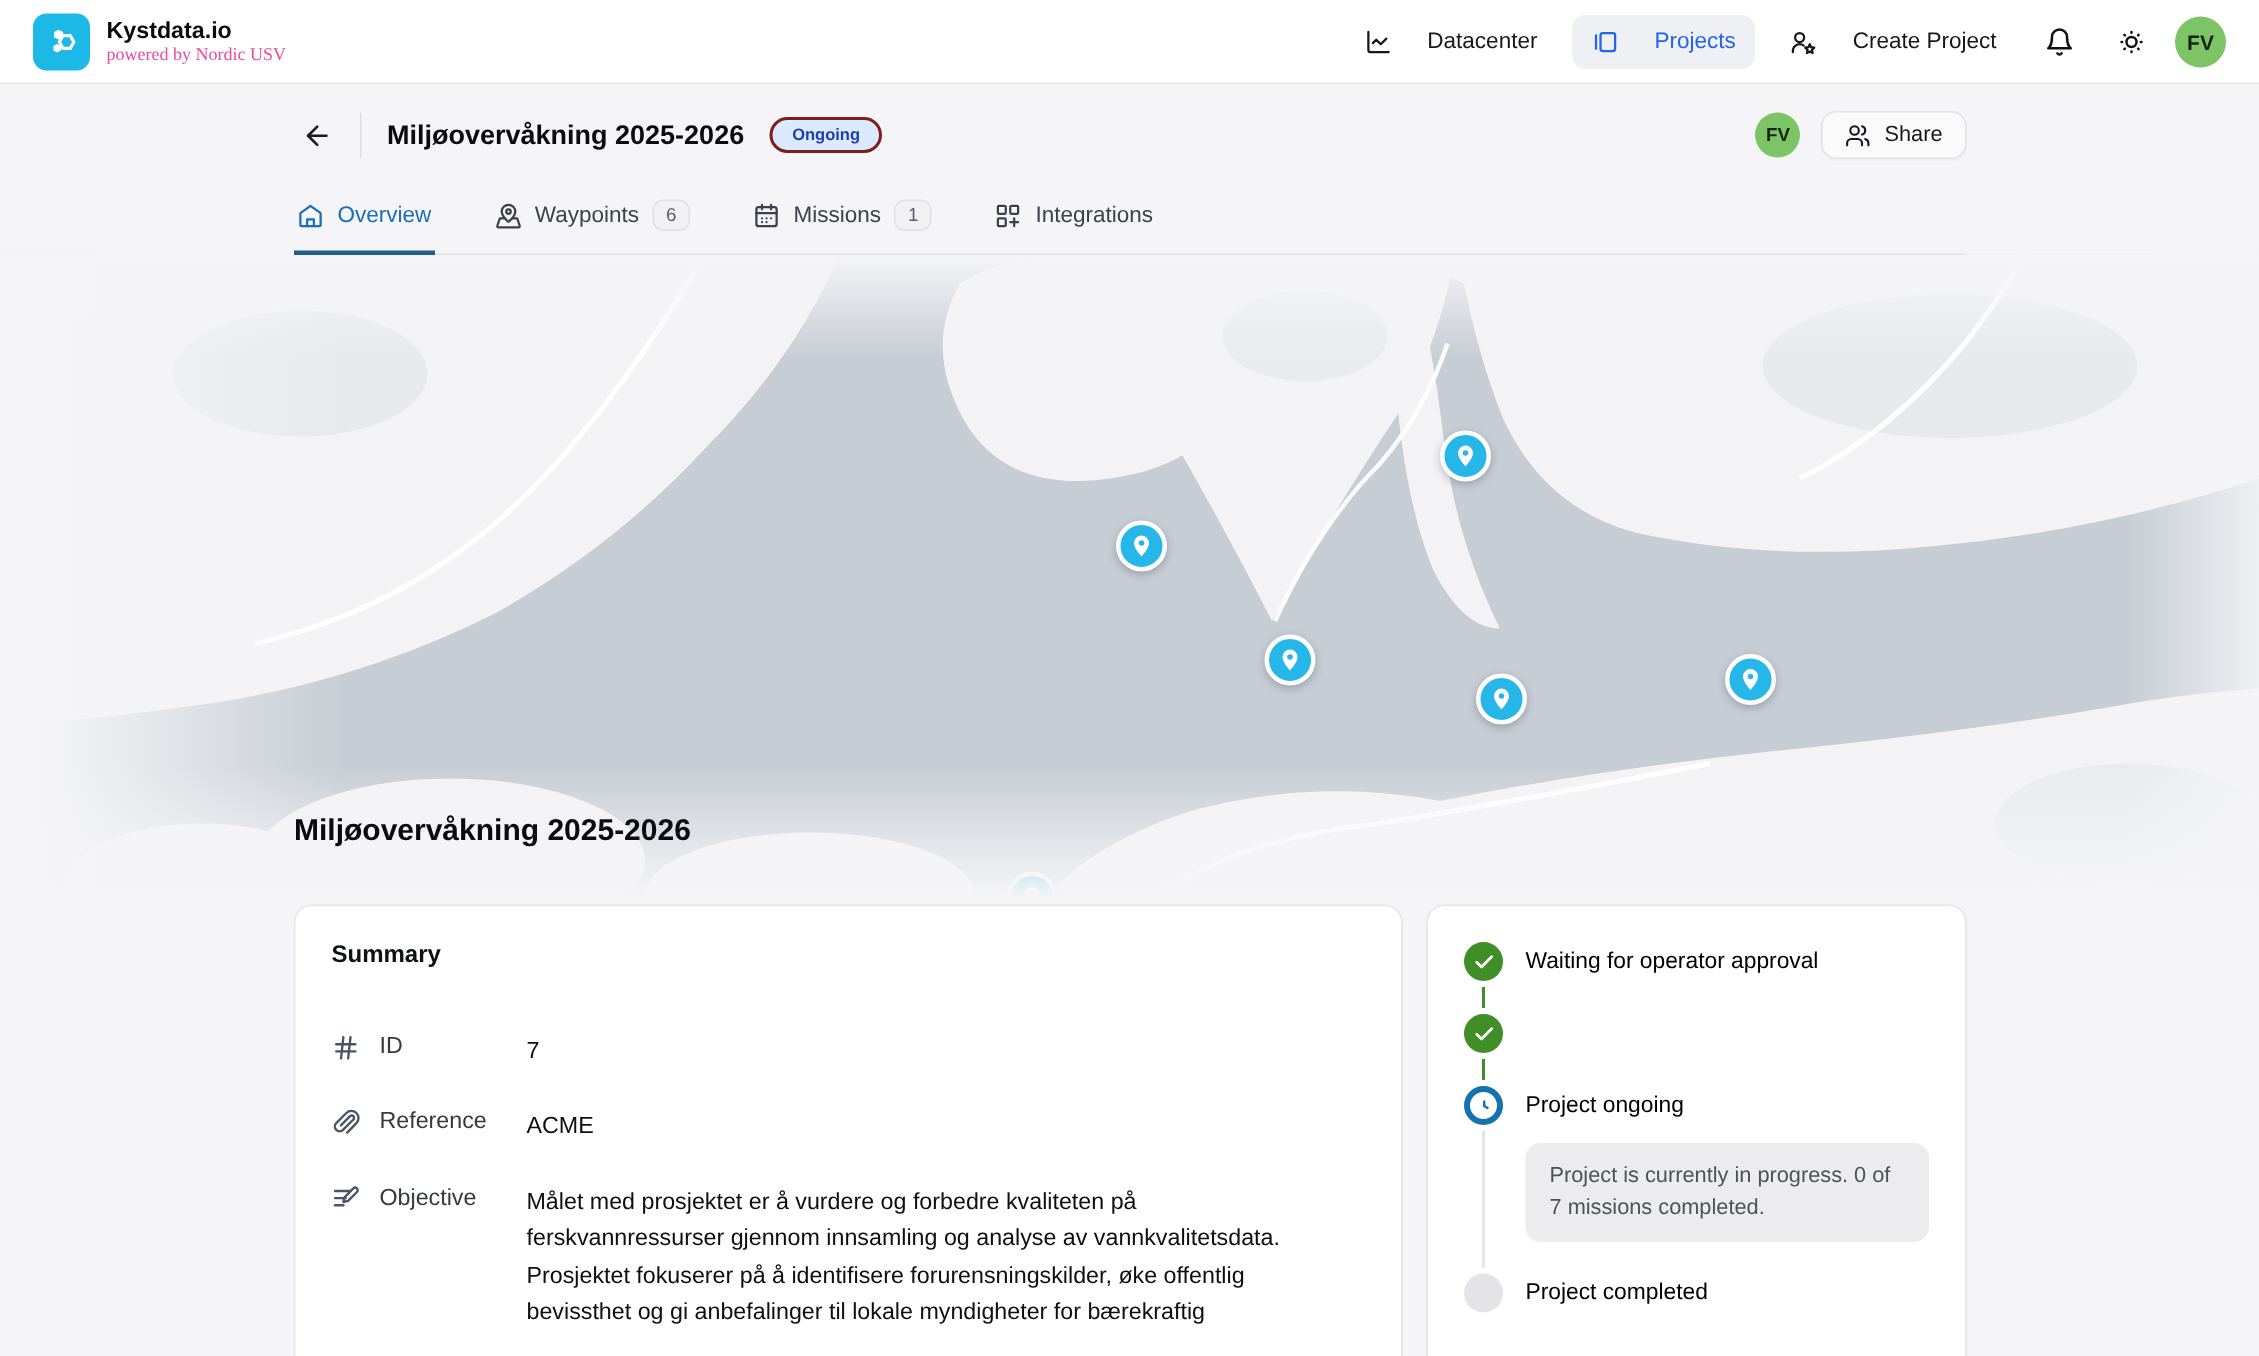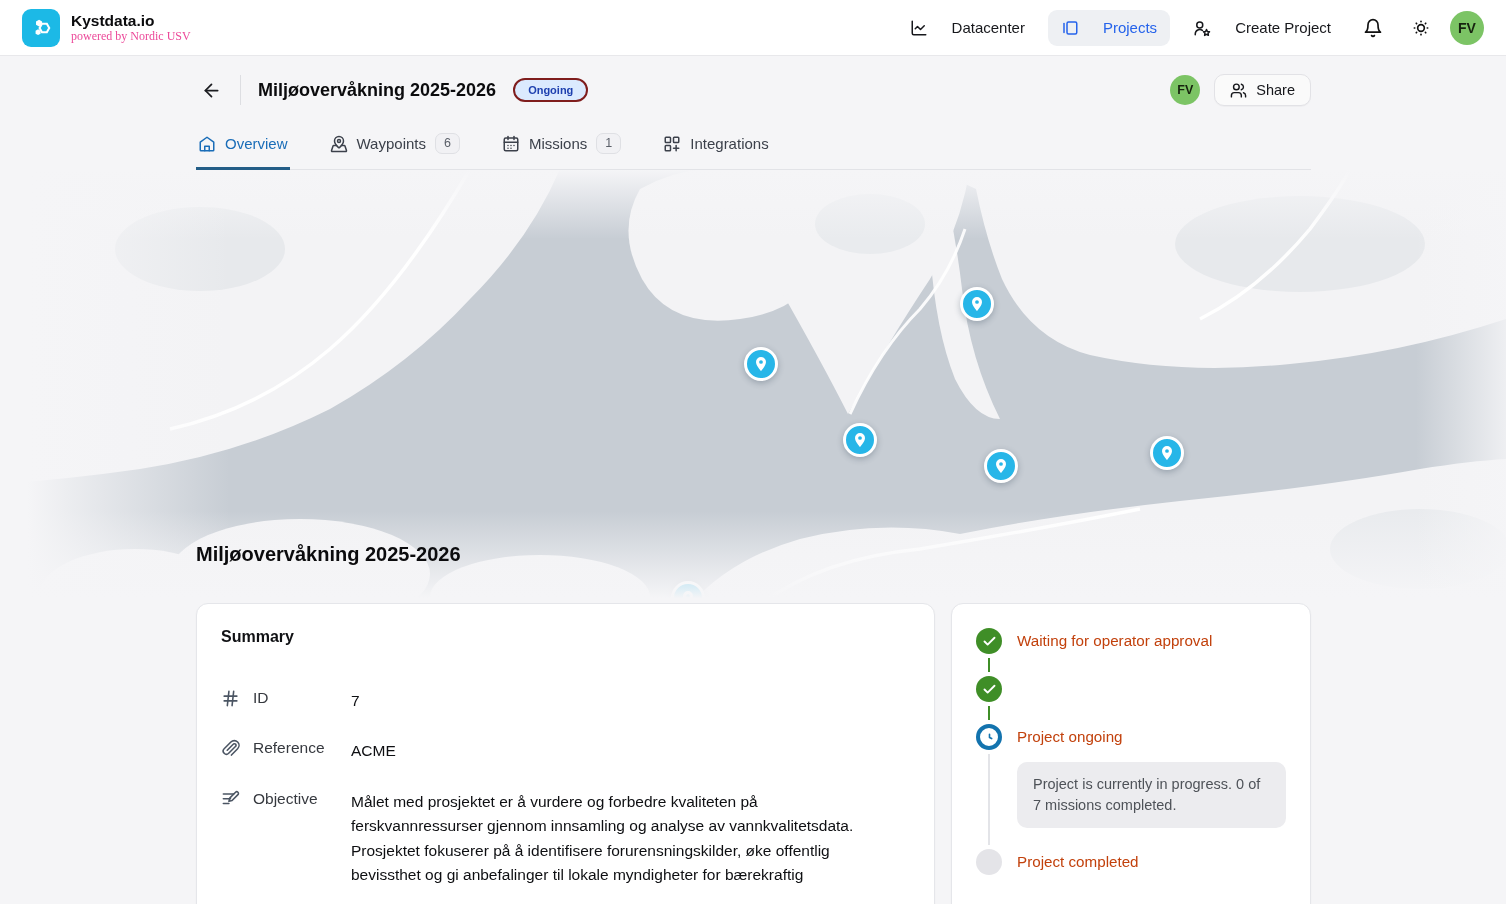--- a/index.html
+++ b/index.html
@@ -86,21 +86,21 @@
   .rail { width:26px; display:flex; flex-direction:column; align-items:center; flex:none; }
   .dot { width:26px; height:26px; border-radius:50%; flex:none; display:grid; place-items:center; }
   .dot.done { background:#3f8e27; }
   .dot.done svg { width:15px; height:15px; }
   .dot.current { background:#fff; border:4px solid #1373ae; }
   .dot.current svg { width:13px; height:13px; }
   .dot.pending { background:#e4e4e8; }
   .rail-line { width:2px; flex:1; margin:4px 0; min-height:14px; background:#e3e4e8; }
   .rail-line.green { background:#3f8e27; }
   .step-body { flex:1; padding-bottom:21px; }
-  .step-label { font-size:15.2px; color:#c2410c; line-height:26px; }
+  .step-label { font-size:15.2px; color:#000000; line-height:26px; }
   .step-note { margin-top:12px; background:#ececef; border-radius:10px; padding:12px 16px;
     font-size:14.5px; color:#4e5258; line-height:1.45; }
 </style>
 </head>
 <body>
 
 <header class="topbar">
   <div class="brand">
     <div class="brand-logo">
       <svg width="26" height="26" viewBox="0 0 24 24" fill="none">

